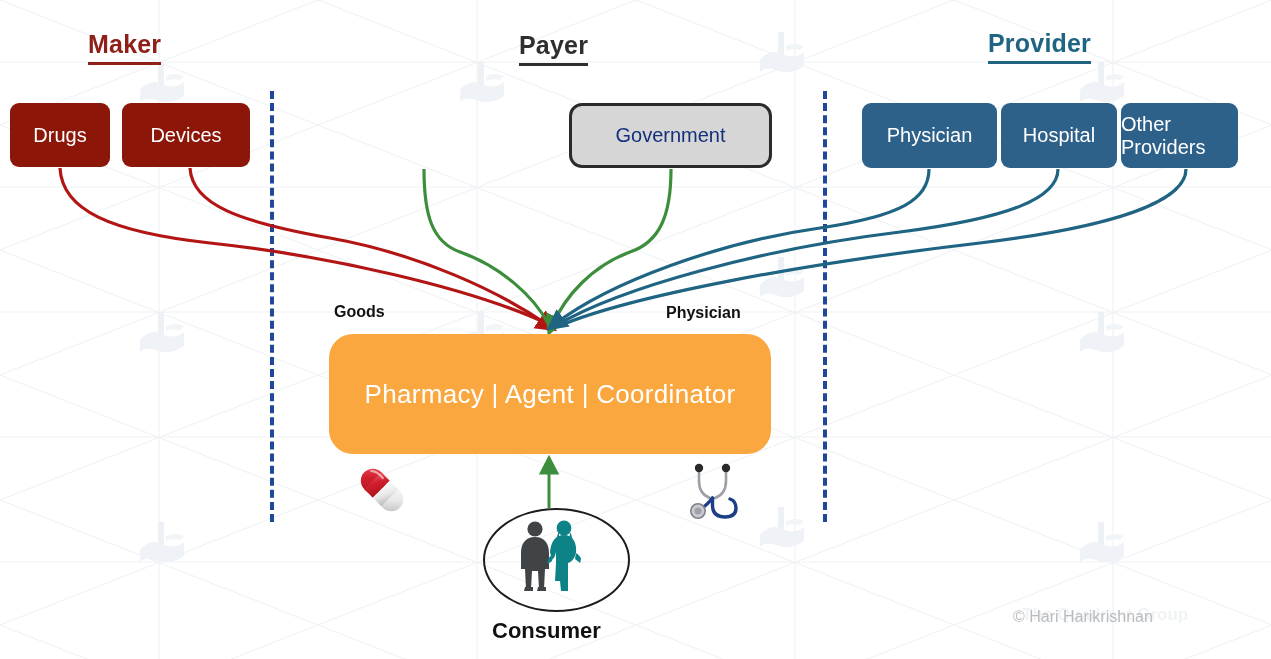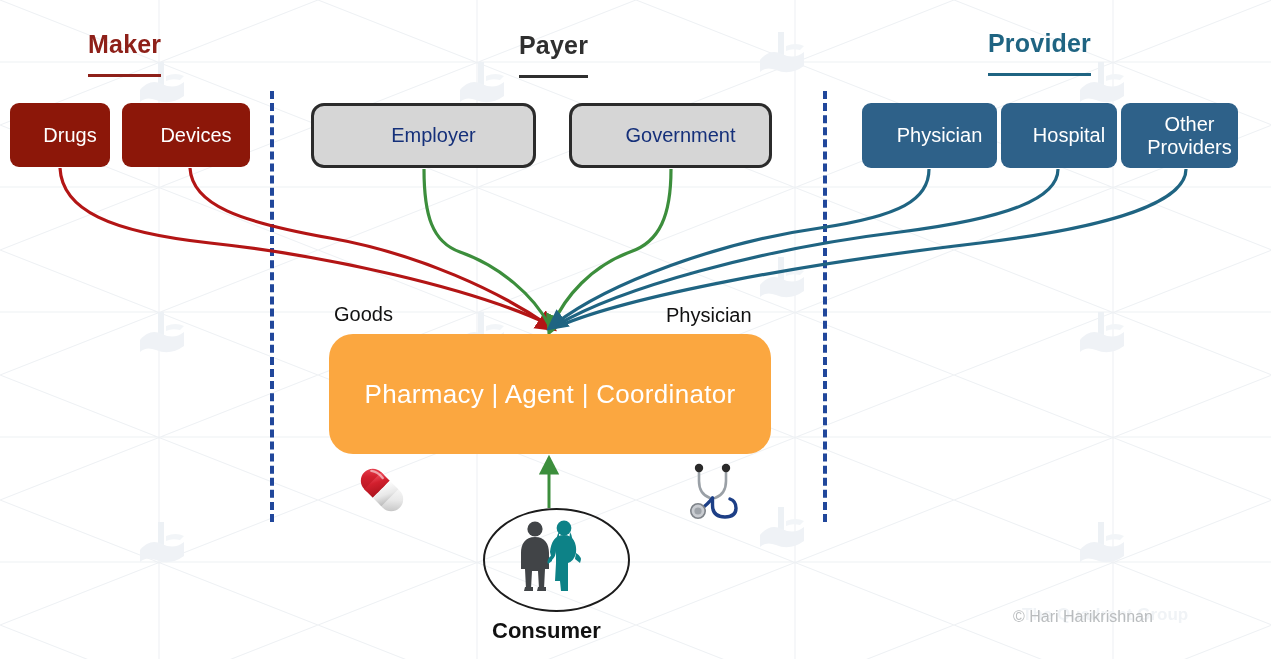--- a/index.html
+++ b/index.html
@@ -25,21 +25,21 @@
 
   
   .col-title {
     position: absolute;
     font-weight: bold;
     font-size: 25px;
     letter-spacing: 0.2px;
     white-space: nowrap;
     padding-bottom: 3px;
   }
-  .col-title .tx { border-bottom: 3px solid currentColor; padding-bottom: 16px; }
+  .col-title .tx { border-bottom: 3px solid currentColor; padding-bottom: 4px; }
 
   #title-maker    { left: 88px;  top: 30px; color: #8E2019; }
   #title-payer    { left: 519px; top: 31px; color: #2F2F2F; }
   #title-provider { left: 988px; top: 29px; color: #1F6482; }
 
   
   .divider {
     position: absolute;
     top: 91px;
     width: 0;
@@ -48,24 +48,22 @@
   }
   #divider-left  { left: 270px; }
   #divider-right { left: 823px; }
 
   
   .node {
     position: absolute;
     display: flex;
     align-items: center;
     justify-content: center;
-    text-align: center;
     box-sizing: border-box;
     line-height: 1.12;
-    padding-left: 20px;
   }
   .node-maker {
     background: #8C1709;
     color: #ffffff;
     border-radius: 9px;
     font-size: 20px;
   }
   .node-payer {
     background: #D6D6D6;
     color: #15307A;
@@ -101,22 +99,22 @@
     align-items: center;
     justify-content: center;
     color: #ffffff;
     font-size: 26px;
     letter-spacing: 0.3px;
   }
 
   
   .side-label {
     position: absolute;
-    font-weight: normal;
-    font-size: 20px;
+    font-weight: bold;
+    font-size: 16px;
     color: #111111;
     white-space: nowrap;
   }
   #label-goods    { left: 334px; top: 303px; }
   #label-services { left: 666px; top: 304px; }
 
   
   #consumer-ellipse {
     position: absolute;
     left: 483px;
@@ -269,23 +267,20 @@
     </g>
   </svg>
 
   <div class="node node-maker" id="node-drugs">
     <span>Drugs</span>
   </div>
   <div class="node node-maker" id="node-devices">
     <span>Devices</span>
   </div>
 
-  <div class="node node-payer" id="node-employer">
-    <span>Employer</span>
-  </div>
   <div class="node node-payer" id="node-government">
     <span>Government</span>
   </div>
 
   <div class="node node-provider" id="node-physician">
     <span>Physician</span>
   </div>
   <div class="node node-provider" id="node-hospital">
     <span>Hospital</span>
   </div>

